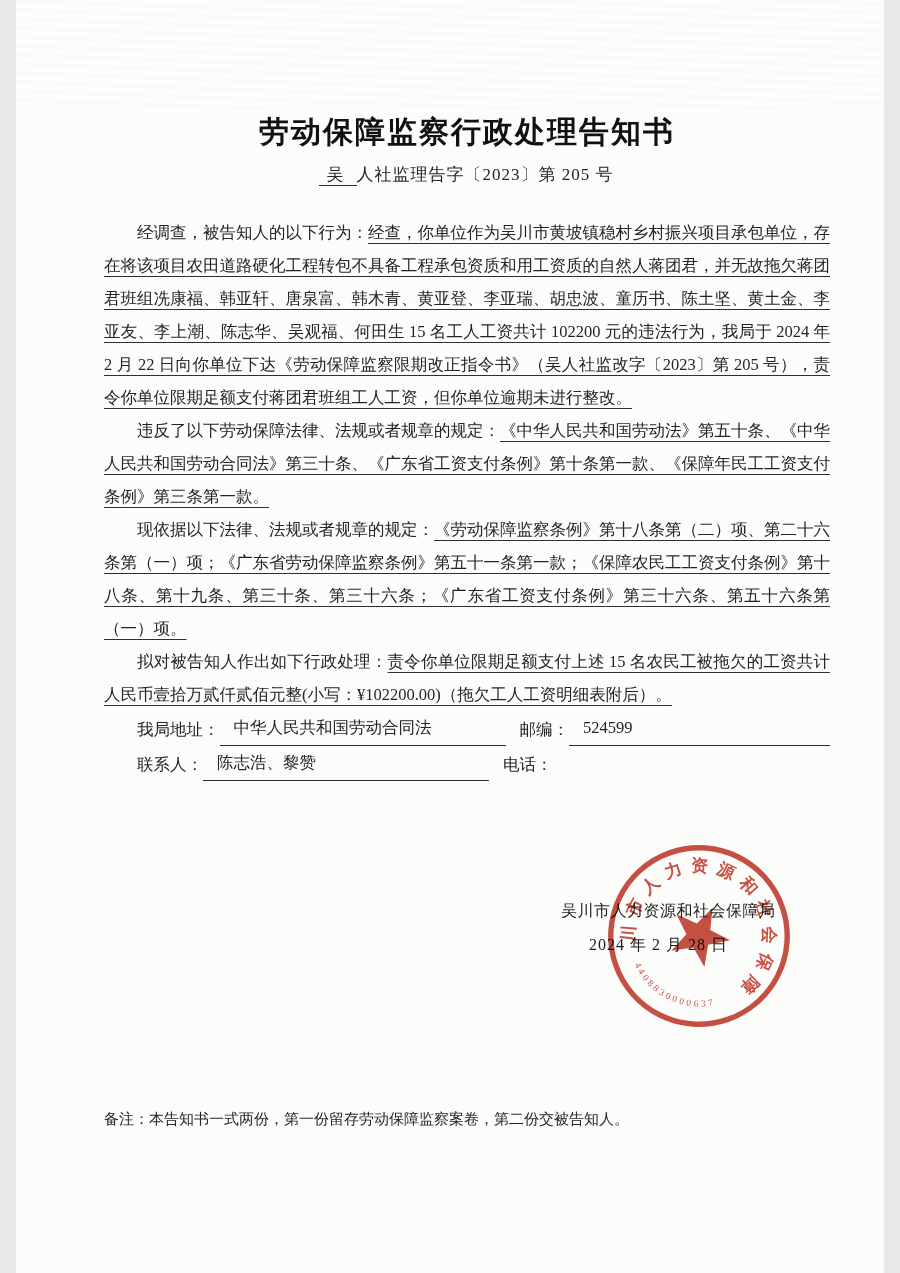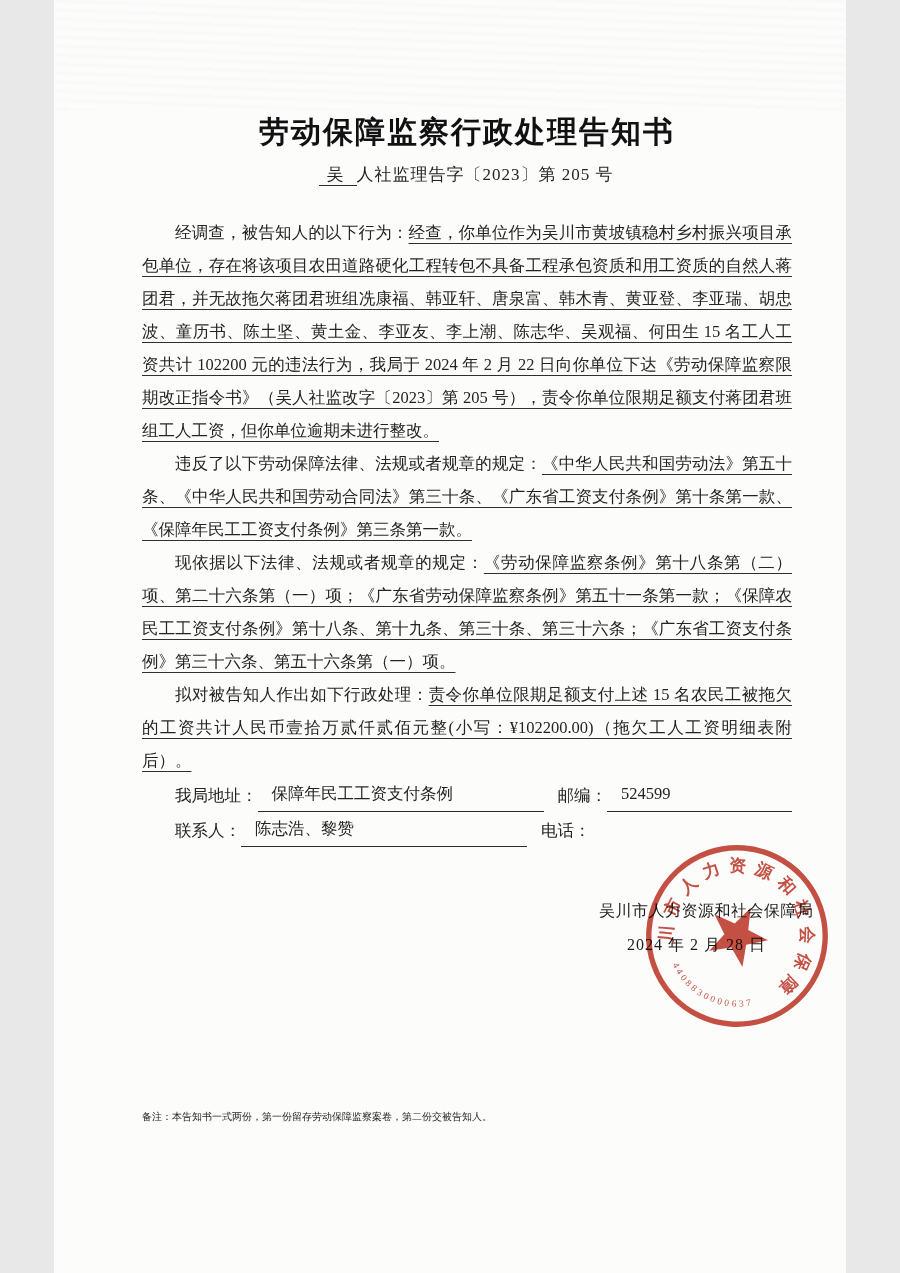--- a/index.html
+++ b/index.html
@@ -1,18 +1,18 @@
 <!DOCTYPE html>
 <html><head>
 <meta charset="utf-8">
 <style>
   html,body{margin:0;padding:0;background:#e8e8e8;}
   .page{
     position:relative;
-    width:792px;height:1273px;
+    width:868px;height:1273px;
     margin:0 auto;
     background:#fcfcfb;
     overflow:hidden;
     color:#242424;
     font-family:"Liberation Serif","DejaVu Serif",serif;
   }
   .content{
     position:absolute;
     left:88px; right:54px; top:112px;
   }
@@ -83,21 +83,21 @@
   }
   .stamp text{
     font-family:"Liberation Serif","DejaVu Serif",serif;
     fill:#c0392b;
   }
   .stamp .ring-text{ font-size:17.5px; letter-spacing:8px; font-weight:bold; }
   .stamp .serial-text{ font-size:9.5px; letter-spacing:3px; }
   .note{
     position:absolute;
     left:88px; top:1110px;
-    font-size:10px;
+    font-size:15px;
     color:#242424;
     font-family:Liberation Mono, monospace;
   }
   
   .bleed{
     position:absolute;
     left:0; top:0; width:100%; height:110px;
     background:
       repeating-linear-gradient(2deg, rgba(190,198,208,0.10) 0 2px, rgba(255,255,255,0) 2px 9px);
     filter:blur(1px);
@@ -122,21 +122,21 @@
 
       <p class="para"><span>违反了以下劳动保障法律、法规或者规章的规定：</span><u class="filled">《中华人民共和国劳动法》第五十条、《中华人民共和国劳动合同法》第三十条、《广东省工资支付条例》第十条第一款、《保障年民工工资支付条例》第三条第一款。</u></p>
 
       <p class="para"><span>现依据以下法律、法规或者规章的规定：</span><u class="filled">《劳动保障监察条例》第十八条第（二）项、第二十六条第（一）项；《广东省劳动保障监察条例》第五十一条第一款；《保障农民工工资支付条例》第十八条、第十九条、第三十条、第三十六条；《广东省工资支付条例》第三十六条、第五十六条第（一）项。</u></p>
 
       <p class="para"><span>拟对被告知人作出如下行政处理：</span><u class="filled">责令你单位限期足额支付上述 15 名农民工被拖欠的工资共计人民币壹拾万贰仟贰佰元整(小写：¥102200.00)（拖欠工人工资明细表附后）。</u></p>
 
 
       <div class="fill-line">
         <span class="lbl">我局地址：</span>
-        <span class="blank b1"><span>保障年民工工资支付条例</span></span>
+        <span class="blank b1"><span>中华人民共和国劳动合同法</span></span>
         <span class="lbl">邮编：</span>
         <span class="blank b2"><span>524599</span></span>
       </div>
 
       <div class="fill-line">
         <span class="lbl">联系人：</span>
         <span class="blank b1"><span>陈志浩、黎赞</span></span>
         <span class="lbl">电话：</span>
       </div>
 

